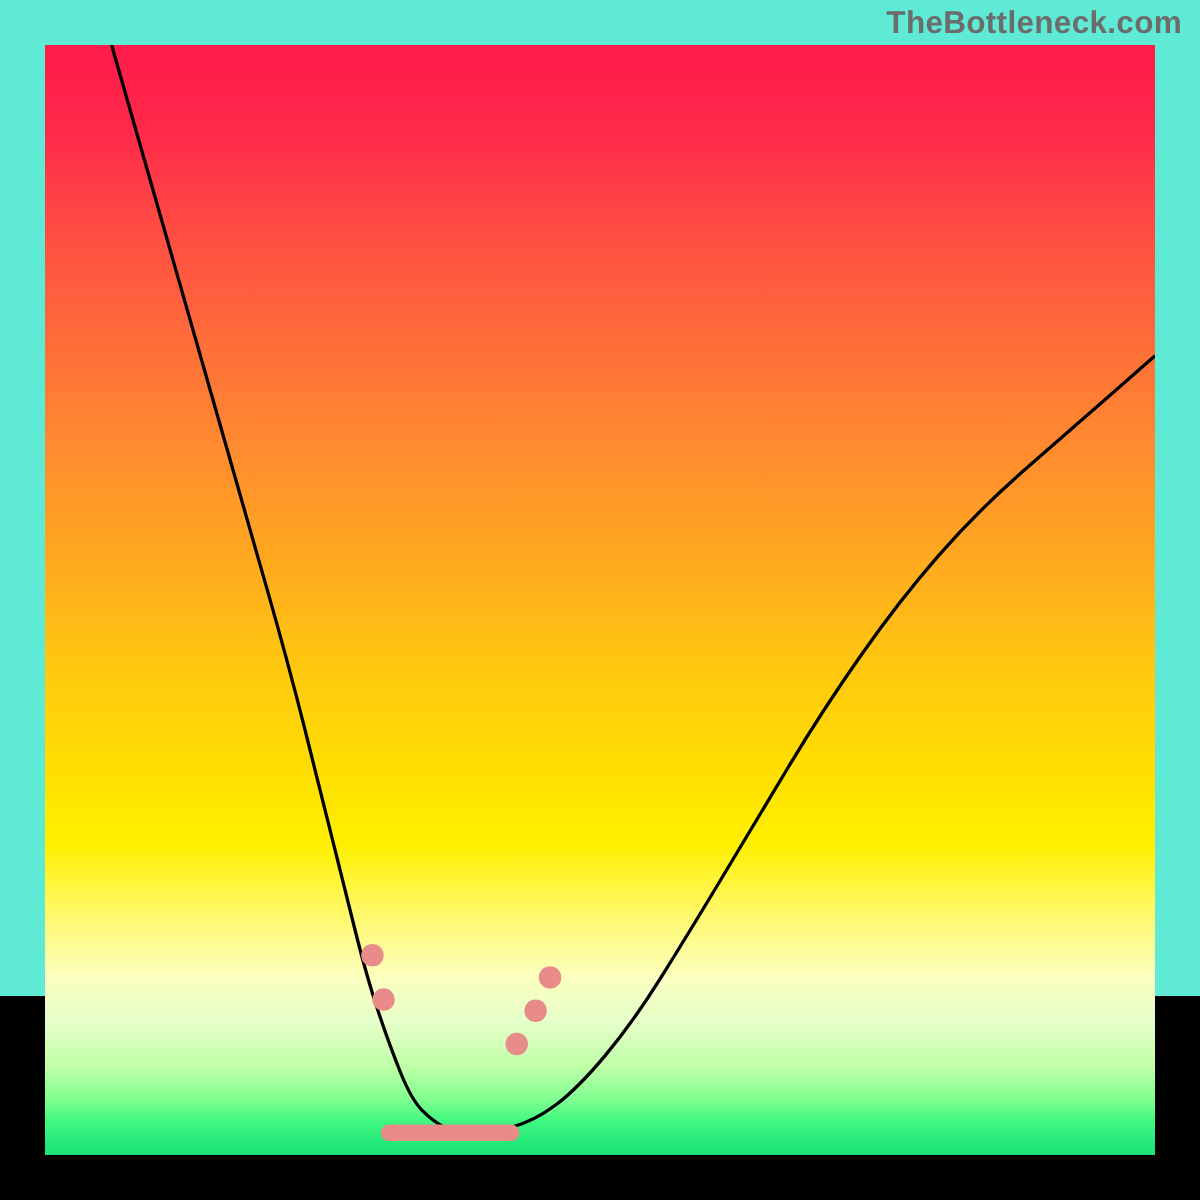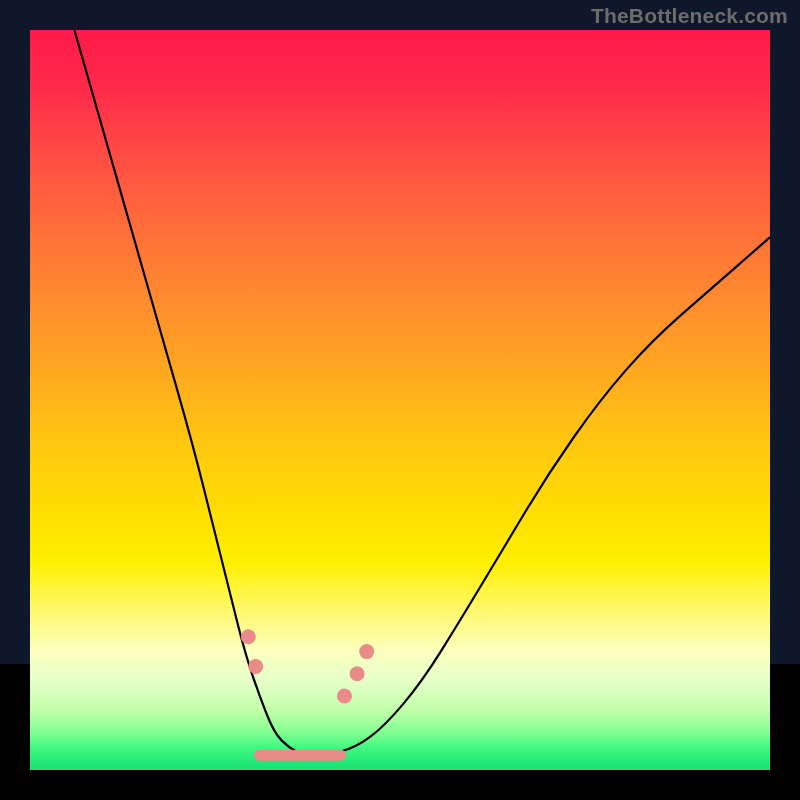--- a/index.html
+++ b/index.html
@@ -1,20 +1,20 @@
 <!DOCTYPE html>
 <html><head>
 <meta charset="utf-8">
 <style>
   * { margin: 0; padding: 0; box-sizing: border-box; }
   html, body { width: 800px; height: 800px; overflow: hidden; background: #000; }
   .frame {
     width: 800px;
     height: 664px;
-    background: #0f172a;
+    background: #5eead4;
     position: relative;
   }
   .plot-area {
     position: absolute;
     left: 30px;
     top: 30px;
     width: 740px;
     height: 740px;
     background: linear-gradient(to bottom,
       #ff1a4a 0%,

